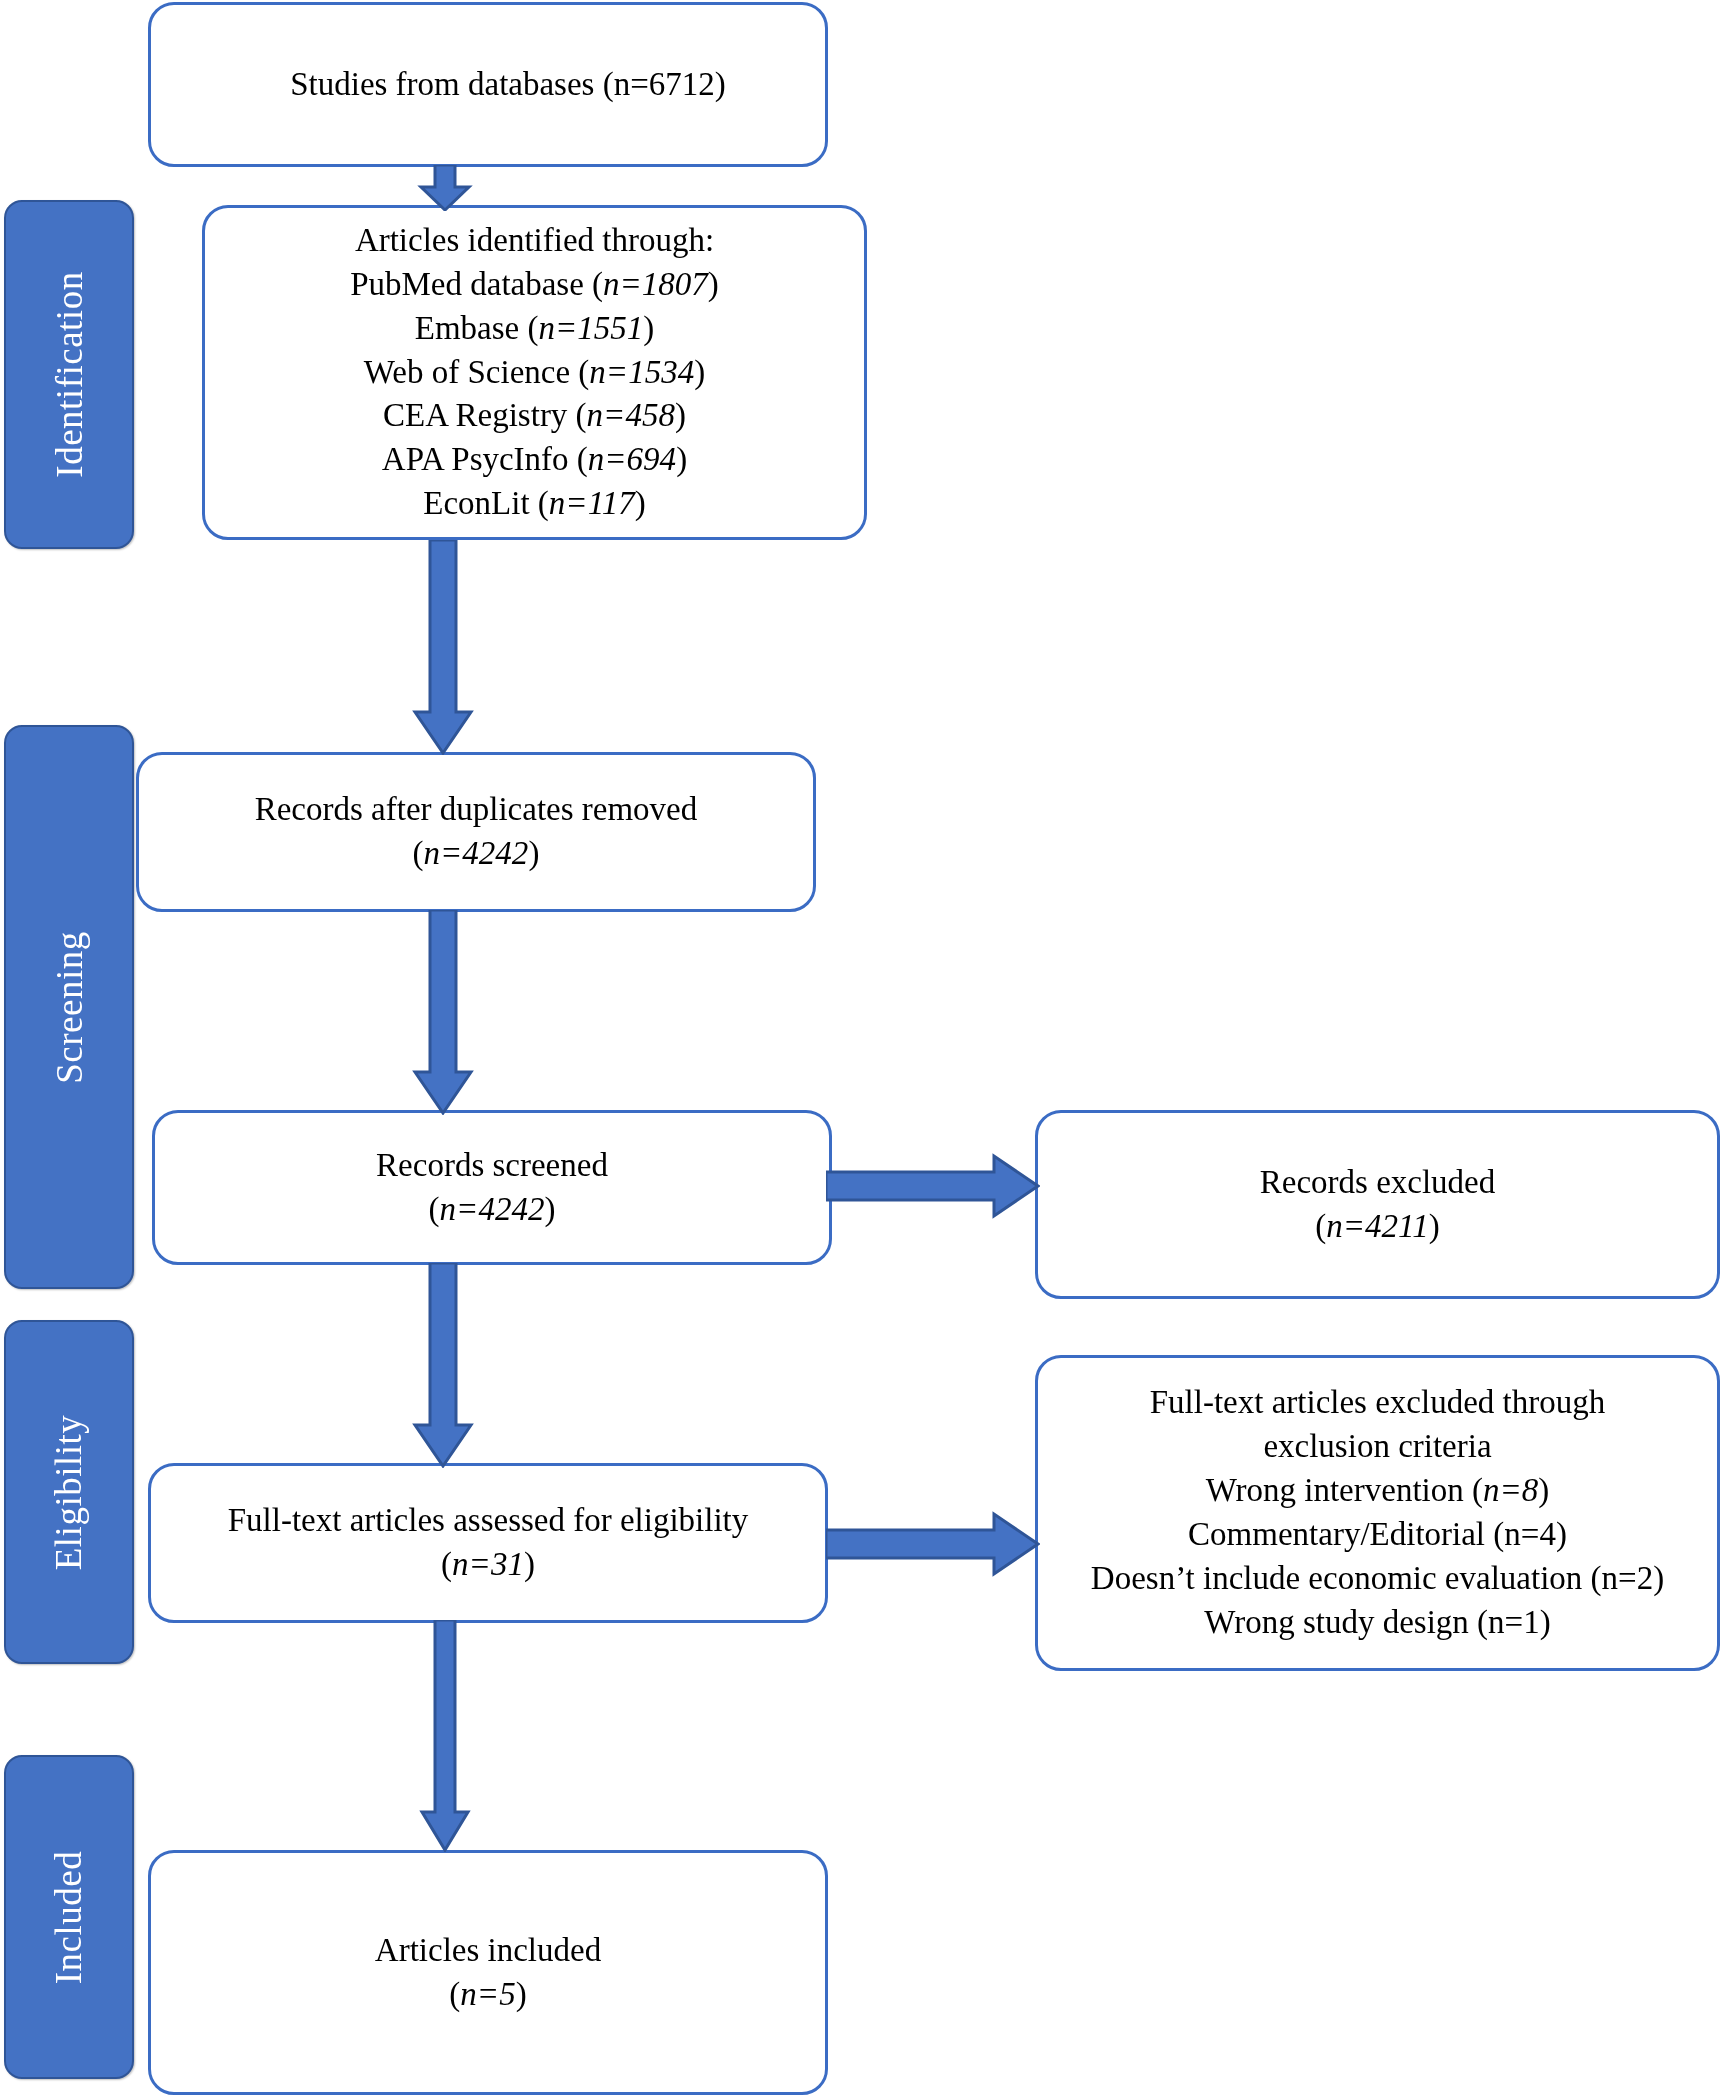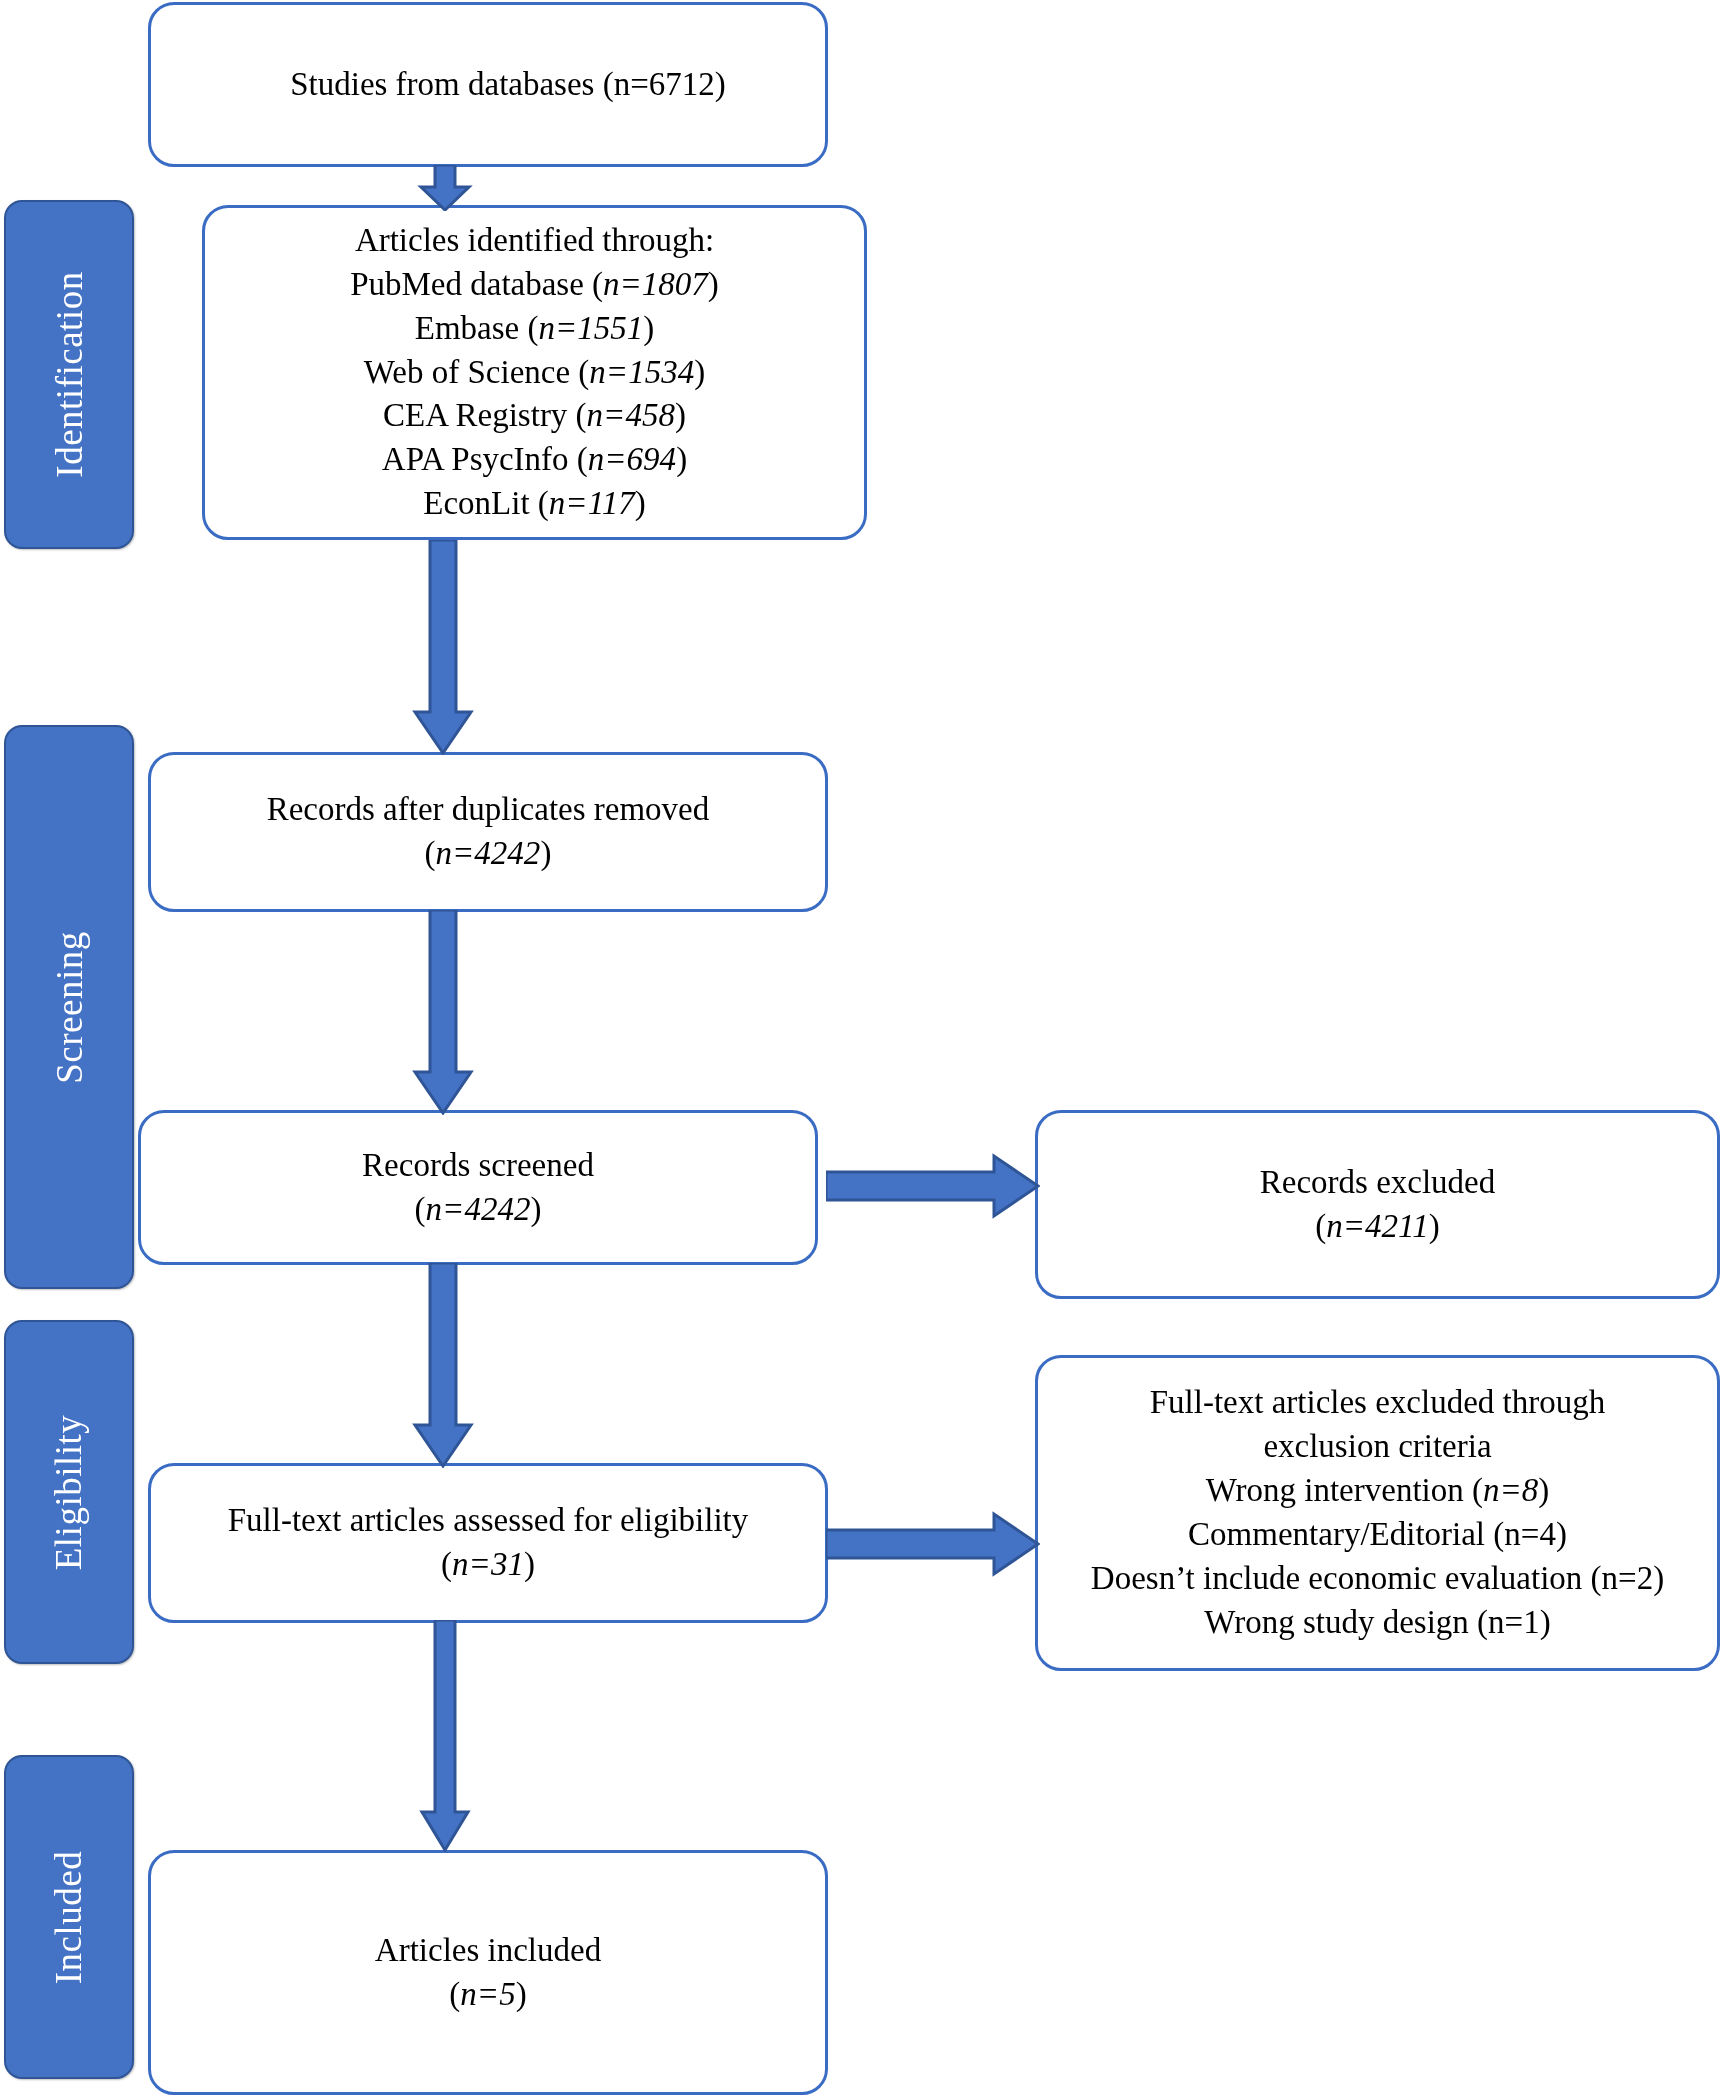--- a/index.html
+++ b/index.html
@@ -100,28 +100,28 @@
         <span class="ln">Articles identified through:</span>
         <span class="ln">PubMed database (<span class="em">n=1807</span>)</span>
         <span class="ln">Embase (<span class="em">n=1551</span>)</span>
         <span class="ln">Web of Science (<span class="em">n=1534</span>)</span>
         <span class="ln">CEA Registry (<span class="em">n=458</span>)</span>
         <span class="ln">APA PsycInfo (<span class="em">n=694</span>)</span>
         <span class="ln">EconLit (<span class="em">n=117</span>)</span>
       </div>
   </div>
 
-  <div class="flow-box" style="left:148px; top:752px; width:680px; height:160px;">
+  <div class="flow-box" style="left:136px; top:752px; width:680px; height:160px;">
     <div class="box-text">
         <span class="ln">Records after duplicates removed</span>
         <span class="ln">(<span class="em">n=4242</span>)</span>
       </div>
   </div>
 
-  <div class="flow-box" style="left:138px; top:1110px; width:680px; height:155px;">
+  <div class="flow-box" style="left:152px; top:1110px; width:680px; height:155px;">
     <div class="box-text">
         <span class="ln">Records screened</span>
         <span class="ln">(<span class="em">n=4242</span>)</span>
       </div>
   </div>
 
   <div class="flow-box" style="left:1035px; top:1110px; width:685px; height:189px;">
     <div class="box-text">
         <span class="ln">Records excluded</span>
         <span class="ln">(<span class="em">n=4211</span>)</span>

